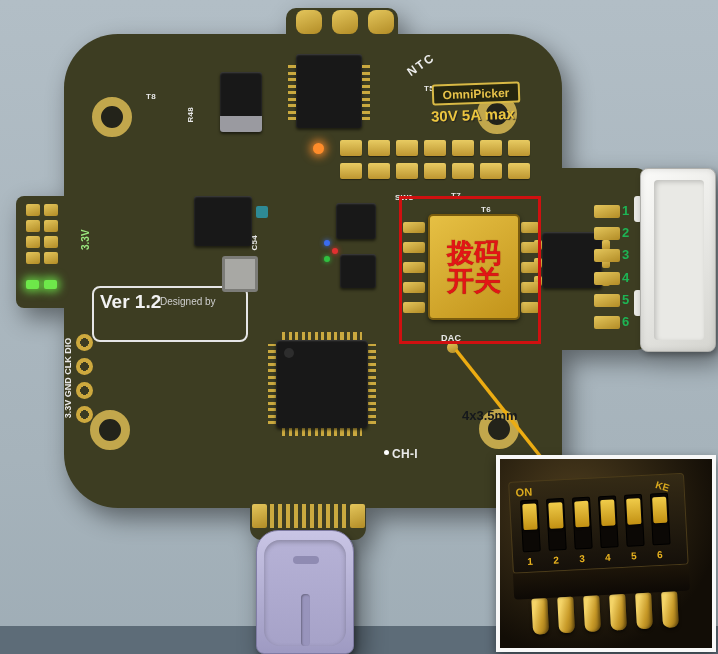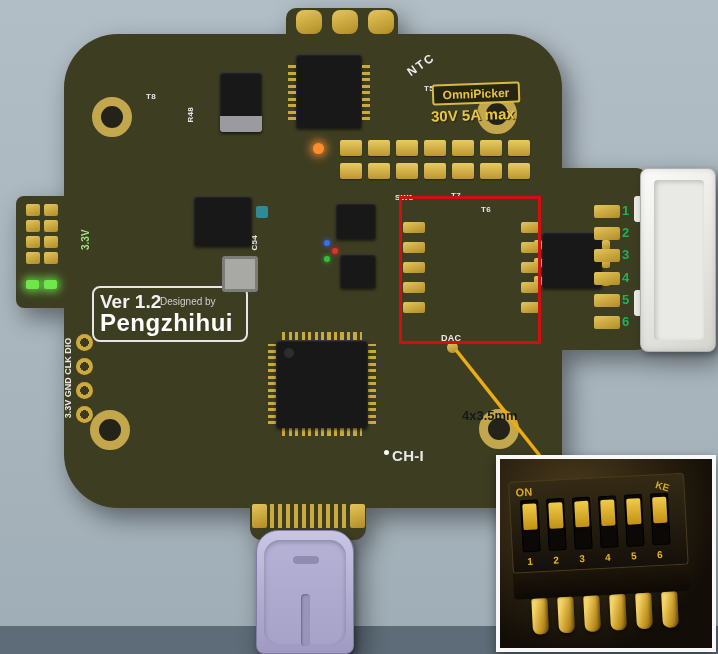--- a/index.html
+++ b/index.html
@@ -138,31 +138,30 @@
 
     <div class="abs" style="left:76px;top:334px;width:17px;height:17px;border-radius:50%;background:radial-gradient(circle,#3a3a22 35%,#cda93e 36%);"></div>
     <div class="abs" style="left:76px;top:358px;width:17px;height:17px;border-radius:50%;background:radial-gradient(circle,#3a3a22 35%,#cda93e 36%);"></div>
     <div class="abs" style="left:76px;top:382px;width:17px;height:17px;border-radius:50%;background:radial-gradient(circle,#3a3a22 35%,#cda93e 36%);"></div>
     <div class="abs" style="left:76px;top:406px;width:17px;height:17px;border-radius:50%;background:radial-gradient(circle,#3a3a22 35%,#cda93e 36%);"></div>
     <div class="abs" style="left:14px;top:372px;width:110px;height:12px;transform:rotate(-90deg);color:#e9e9e9;font-size:9px;font-weight:bold;text-align:center;">3.3V GND CLK DIO</div>
 
     <div class="abs ver-box"></div>
     <div class="abs ver">Ver 1.2</div>
     <div class="abs desby">Designed by</div>
-    <div class="abs author">Pengzhihui</div>
 
     <div class="abs silk" style="left:146px;top:92px;">T8</div>
     <div class="abs silk" style="left:178px;top:106px;width:24px;transform:rotate(-90deg);">R48</div>
     <div class="abs silk" style="left:242px;top:234px;width:24px;transform:rotate(-90deg);">C54</div>
     <div class="abs silk" style="left:424px;top:84px;">T5</div>
     <div class="abs silk" style="left:395px;top:193px;">SW1</div>
     <div class="abs silk" style="left:451px;top:191px;">T7</div>
     <div class="abs silk" style="left:481px;top:205px;">T6</div>
     <div class="abs silk" style="left:441px;top:333px;font-size:9px;">DAC</div>
-    <div class="abs silk" style="left:392px;top:447px;font-size:15px;">CH-I</div>
+    <div class="abs silk" style="left:392px;top:447px;font-size:12px;">CH-I</div>
     <div class="abs" style="left:384px;top:450px;width:5px;height:5px;border-radius:50%;background:#fff;"></div>
 
     <div class="abs ntc">NTC</div>
     <div class="abs badge">OmniPicker</div>
     <div class="abs rating">30V 5A max</div>
 
     <div class="abs chip" style="left:296px;top:54px;width:66px;height:74px;"></div>
     <div class="abs pins-v" style="left:288px;top:62px;width:8px;height:58px;"></div>
     <div class="abs pins-v" style="left:362px;top:62px;width:8px;height:58px;"></div>
     <div class="abs chip" style="left:220px;top:72px;width:42px;height:60px;"></div>
@@ -210,20 +209,24 @@
     <div class="abs gold pad" style="left:403px;top:222px;width:22px;height:11px;"></div>
     <div class="abs gold pad" style="left:403px;top:242px;width:22px;height:11px;"></div>
     <div class="abs gold pad" style="left:403px;top:262px;width:22px;height:11px;"></div>
     <div class="abs gold pad" style="left:403px;top:282px;width:22px;height:11px;"></div>
     <div class="abs gold pad" style="left:403px;top:302px;width:22px;height:11px;"></div>
     <div class="abs gold pad" style="left:521px;top:222px;width:18px;height:11px;"></div>
     <div class="abs gold pad" style="left:521px;top:242px;width:18px;height:11px;"></div>
     <div class="abs gold pad" style="left:521px;top:262px;width:18px;height:11px;"></div>
     <div class="abs gold pad" style="left:521px;top:282px;width:18px;height:11px;"></div>
     <div class="abs gold pad" style="left:521px;top:302px;width:18px;height:11px;"></div>
+    <div class="abs dip-block">
+      <span>拨码</span>
+      <span>开关</span>
+    </div>
     <div class="abs" style="left:447px;top:342px;width:11px;height:11px;border-radius:50%;background:linear-gradient(160deg,#e4c65c,#b28c26);"></div>
 
     <div class="abs gold pad" style="left:594px;top:205px;width:26px;height:13px;"></div>
     <div class="abs gold pad" style="left:594px;top:227px;width:26px;height:13px;"></div>
     <div class="abs gold pad" style="left:594px;top:249px;width:26px;height:13px;"></div>
     <div class="abs gold pad" style="left:594px;top:272px;width:26px;height:13px;"></div>
     <div class="abs gold pad" style="left:594px;top:294px;width:26px;height:13px;"></div>
     <div class="abs gold pad" style="left:594px;top:316px;width:26px;height:13px;"></div>
     <div class="abs pin-num" style="left:622px;top:203px;">1</div>
     <div class="abs pin-num" style="left:622px;top:225px;">2</div>

